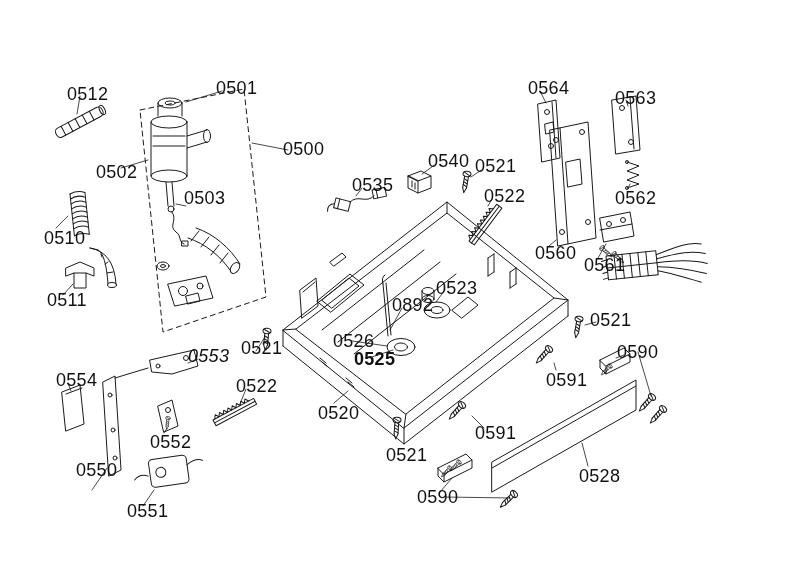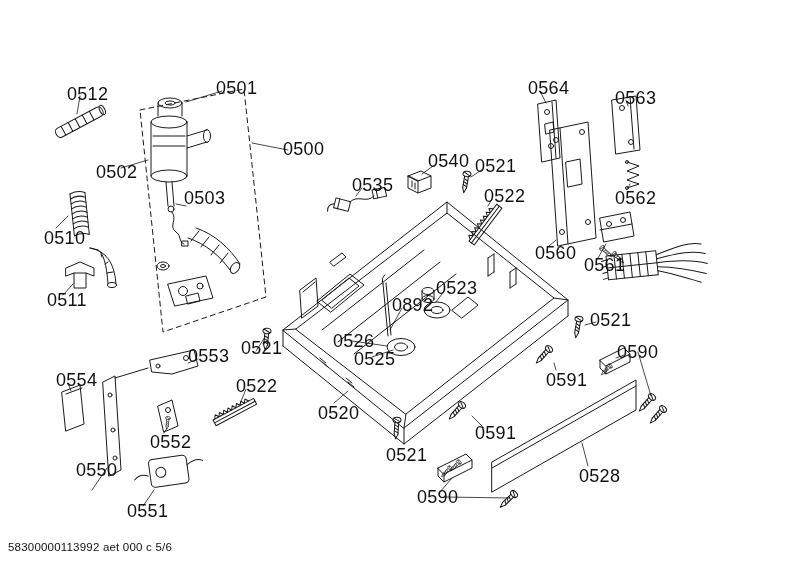--- a/index.html
+++ b/index.html
@@ -353,33 +353,32 @@
       <div class="part-label" style="left: 475px; top: 156px;">0521</div>
       <div class="part-label" style="left: 484px; top: 186px;">0522</div>
       <div class="part-label" style="left: 528px; top: 78px;">0564</div>
       <div class="part-label" style="left: 615px; top: 88px;">0563</div>
       <div class="part-label" style="left: 615px; top: 188px;">0562</div>
       <div class="part-label" style="left: 535px; top: 243px;">0560</div>
       <div class="part-label" style="left: 584px; top: 255px;">0561</div>
       <div class="part-label" style="left: 436px; top: 278px;">0523</div>
       <div class="part-label" style="left: 392px; top: 295px;">0892</div>
       <div class="part-label" style="left: 333px; top: 331px; text-align: center;">0526</div>
-      <div class="part-label" style="left: 354px; top: 349px;">0525</div>
+      <div class="part-label" style="left: 354px; top: 349px; font-weight: bold;">0525</div>
       <div class="part-label" style="left: 241px; top: 338px;">0521</div>
-      <div class="part-label" style="left: 188px; top: 346px;">0553</div>
+      <div class="part-label" style="left: 188px; top: 346px; font-style: italic;">0553</div>
       <div class="part-label" style="left: 56px; top: 370px;">0554</div>
       <div class="part-label" style="left: 236px; top: 376px;">0522</div>
       <div class="part-label" style="left: 150px; top: 432px;">0552</div>
       <div class="part-label" style="left: 76px; top: 460px;">0550</div>
       <div class="part-label" style="left: 127px; top: 501px;">0551</div>
       <div class="part-label" style="left: 318px; top: 403px;">0520</div>
       <div class="part-label" style="left: 386px; top: 445px;">0521</div>
       <div class="part-label" style="left: 546px; top: 370px;">0591</div>
       <div class="part-label" style="left: 617px; top: 342px;">0590</div>
       <div class="part-label" style="left: 590px; top: 310px;">0521</div>
       <div class="part-label" style="left: 475px; top: 423px;">0591</div>
       <div class="part-label" style="left: 417px; top: 487px;">0590</div>
       <div class="part-label" style="left: 579px; top: 466px;">0528</div>
     </div>
 
-<div class="footer">58300000113992 aet 000 c 5/6</div>
 
 </div>
 
 </body></html>

